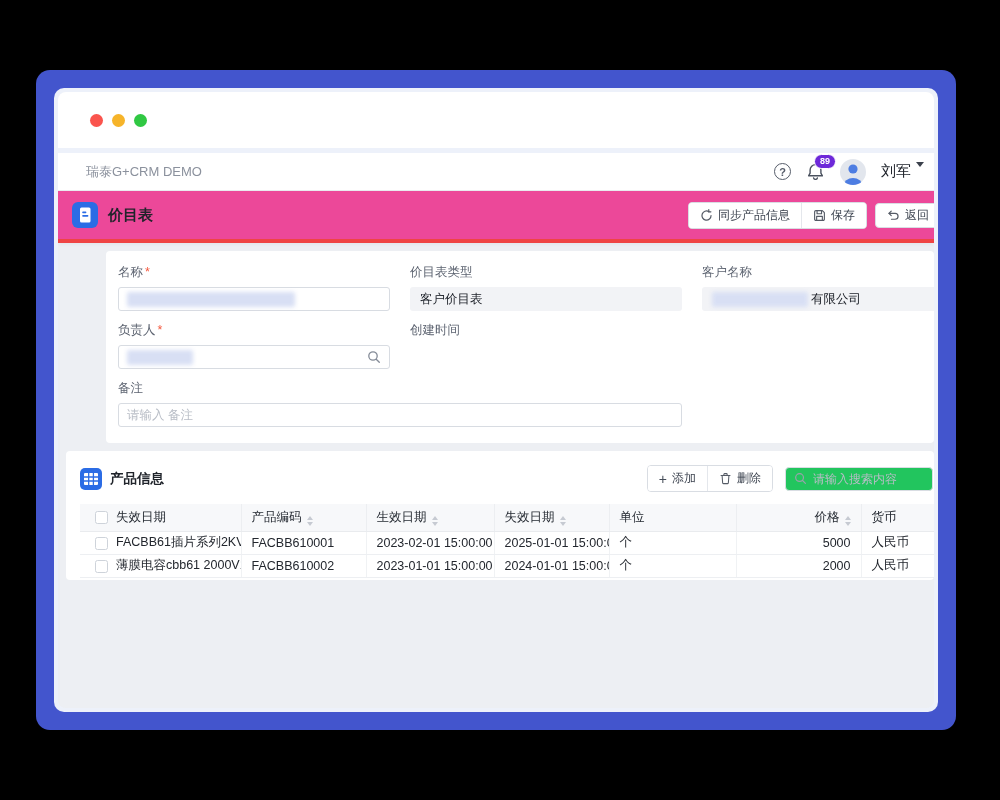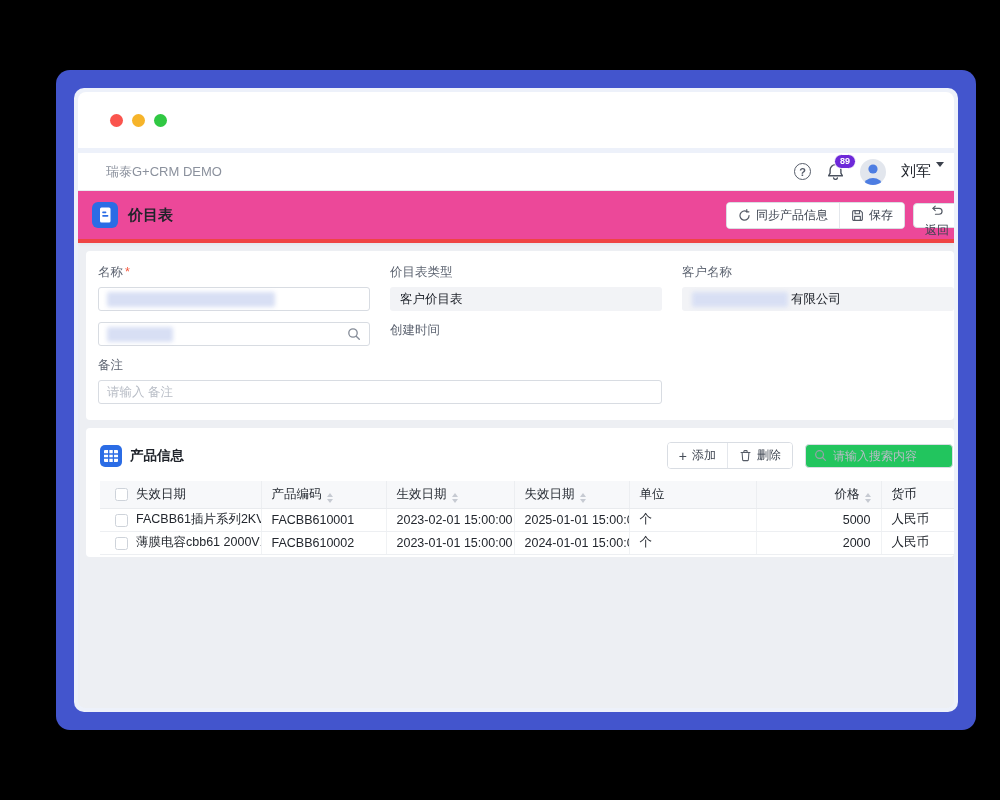--- a/index.html
+++ b/index.html
@@ -1,19 +1,19 @@
 <!DOCTYPE html>
 <html><head>
 <meta charset="utf-8">
 <style>
   * { margin:0; padding:0; box-sizing:border-box; }
   html,body { width:1000px; height:800px; background:#000; font-family:"Liberation Sans","DejaVu Sans",sans-serif; }
   body { position:relative; overflow:hidden; }
 
-  .frame { position:absolute; left:56px; top:70px; width:920px; height:660px; background:#4355cd; border-radius:14px; }
+  .frame { position:absolute; left:36px; top:70px; width:920px; height:660px; background:#4355cd; border-radius:14px; }
   .panel { position:absolute; left:18px; top:18px; right:18px; bottom:18px; background:#edf1fa; border-radius:10px; }
   .window { position:absolute; left:4px; top:4px; right:4px; bottom:4px; border-radius:8px; overflow:hidden; display:flex; flex-direction:column; background:#edeff3; }
 
   
   .titlebar { flex:0 0 56px; background:#fff; display:flex; align-items:center; padding-left:32px; gap:9px; }
   .dot { width:13px; height:13px; border-radius:50%; }
   .dot.red{ background:#fa544d; } .dot.yellow{ background:#f6b42a; } .dot.green{ background:#30c843; }
   .tb-gap { flex:0 0 5px; background:#edf1fa; }
 
   
@@ -28,28 +28,28 @@
   .caret { width:0; height:0; border-left:4px solid transparent; border-right:4px solid transparent; border-top:5px solid #3b414c; }
 
   
   .page-titlebar { flex:0 0 52px; background:#ec4899; display:flex; align-items:center; padding-left:14px; border-bottom:4px solid #ef4444; box-shadow:0 2px 3px rgba(30,40,70,0.04); position:relative; z-index:2; }
   .doc-icon { width:26px; height:26px; border-radius:6px; background:#2b6ce5; display:flex; align-items:center; justify-content:center; }
   .page-title { font-size:15px; font-weight:bold; color:#20242b; margin-left:10px; }
   .pt-actions { margin-left:auto; display:flex; align-items:center;text-align:right; }
   .seg { display:flex; border:1px solid #d9dde3; border-radius:4px; overflow:hidden; background:#fff; }
   .btn { height:25px; display:flex; align-items:center; gap:5px; padding:0 11px; font-size:12px; color:#3d4450; background:#fff; cursor:pointer; white-space:nowrap; }
   .seg .btn + .btn { border-left:1px solid #e4e7ec; }
-  .btn-back { border:1px solid #d9dde3; border-radius:4px; margin-left:8px; margin-right:-18px; padding-right:22px;flex-direction:column; }
+  .btn-back { border:1px solid #d9dde3; border-radius:4px; margin-left:8px; margin-right:-18px; padding-right:22px; }
 
   
   .content { flex:1; background:#edeff3; padding:8px 0 0 8px; overflow:hidden; }
   .card { background:#fff; border-radius:4px; }
 
   
-  .card.form { padding:13px 0 16px 12px; }
+  .card.form { padding:13px 0 16px 12px;margin-left:40px; }
   .fgrid { display:grid; grid-template-columns:272px 272px 272px; gap:11px 20px; }
   .flabel { font-size:12.5px; color:#5d6471; margin-bottom:6px; display:flex; gap:3px; }
   .req::after { content:"*"; color:#f4583e; margin-left:2px; }
   .input { height:24px; border:1px solid #d8dce2; border-radius:3px; background:#fff; display:flex; align-items:center; padding:0 8px; }
   .readonly { height:24px; border-radius:3px; background:#f2f3f6; display:flex; align-items:center; padding:0 10px; font-size:12.5px; color:#20242c; font-weight:500; }
   .censor { height:15px; background:#d8dff4; border-radius:2px; filter:blur(2px); }
   .censor.c-name { width:168px; } .censor.c-owner { width:66px; } .censor.c-customer { width:96px; margin-right:3px; }
   .input .tail-icon { margin-left:auto; display:flex; }
   .span2 { grid-column:1 / 3; }
   .input input { border:none; outline:none; width:100%; font-size:12.5px; color:#333; background:transparent; font-family:inherit; }
@@ -189,20 +189,23 @@
             <div>
               <div class="flabel">
                   <span>客户名称</span>
                 </div>
               <div class="readonly">
                 <span class="censor c-customer"></span>
                 <span>有限公司</span>
               </div>
             </div>
             <div>
+              <div class="flabel">
+                  <span class="req">负责人</span>
+                </div>
               <div class="input">
                 <span class="censor c-owner"></span>
                 <span class="tail-icon">
                   <svg width="14" height="14" viewBox="0 0 14 14" fill="none" stroke="#848b97" stroke-width="1.3" stroke-linecap="round">
                     <circle cx="6" cy="6" r="4.2"></circle>
                     <path d="M9.2 9.2 L12.3 12.3"></path>
                   </svg>
                 </span>
               </div>
             </div>

